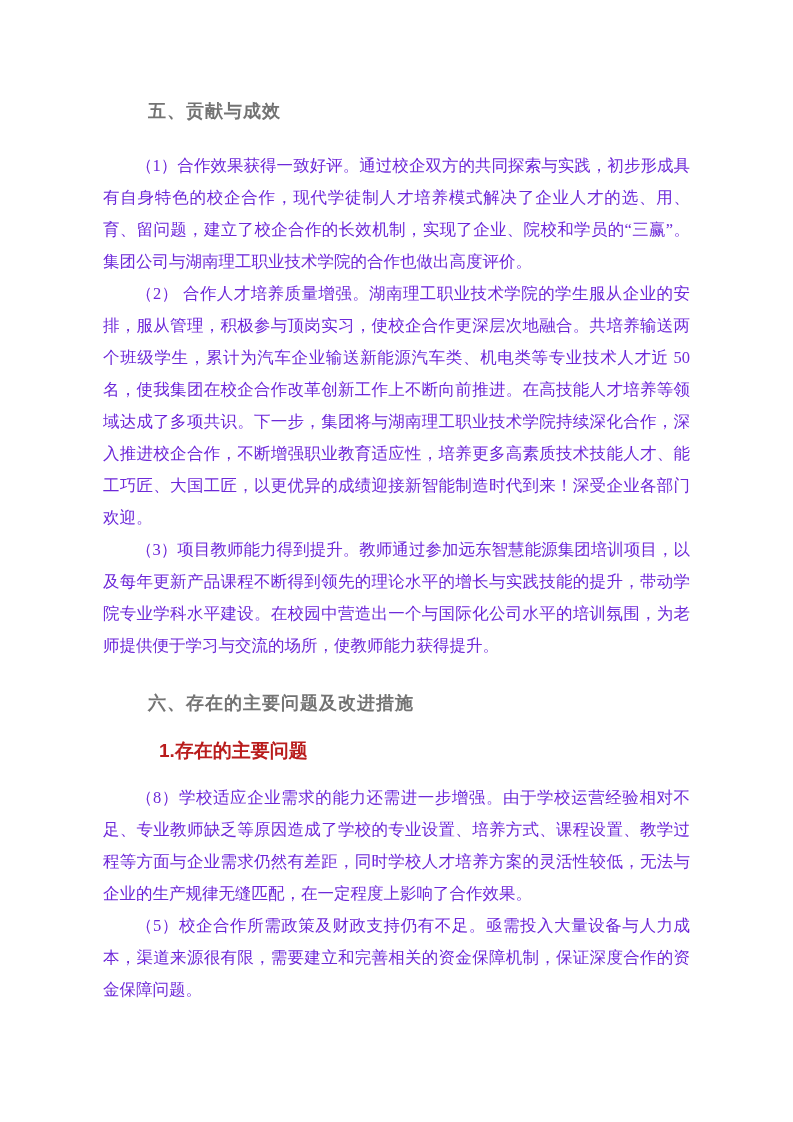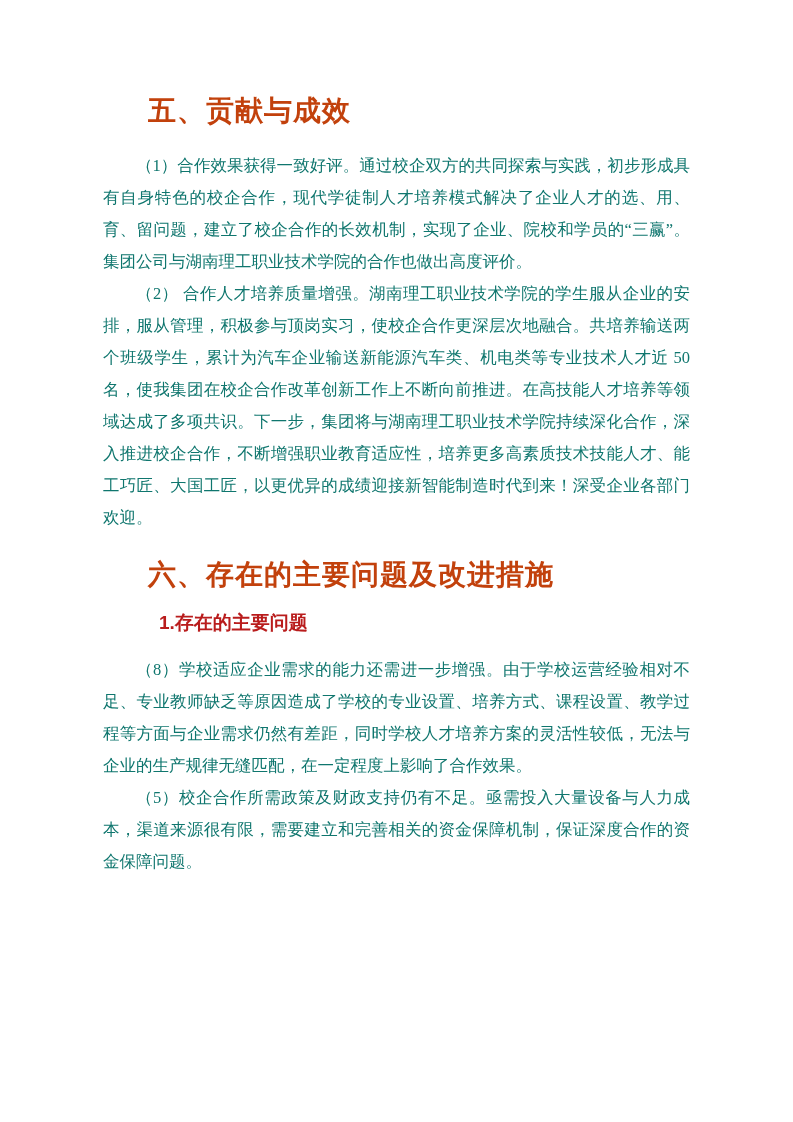--- a/index.html
+++ b/index.html
@@ -18,58 +18,59 @@
   .content {
     position: absolute;
     top: 96px;
     left: 103px;
     width: 587px;
     color: #000000;
   }
   .h1 {
     font-family: "Liberation Sans", "DejaVu Sans", sans-serif;
     font-weight: bold;
-    font-size: 28px;
+    font-size: 18px;
     line-height: 30px;
     margin-left: 45px;
     letter-spacing: 1px;
-    color: #c2410c;
+    color: #737373;
   }
   .h1-five { margin-bottom: 24px; }
   .h1-six  { margin-top: 26px; margin-bottom: 20px; margin-left: 45px; }
   .h3 {
     font-family: "Liberation Sans", "DejaVu Sans", sans-serif;
     font-weight: bold;
     font-size: 19px;
     line-height: 26px;
     margin-left: 56px;
     margin-bottom: 18px;
     color: #b91c1c;
   }
   .para {
     font-size: 16.5px;
     line-height: 32px;
     text-align: justify;
     text-indent: 2em;
-    color: #0f766e;
+    color: #6d28d9;
     word-break: break-all;
   }
 </style>
 </head>
 <body>
 
 <div class="page">
   <div class="content">
 
     <div class="h1 h1-five">五、贡献与成效</div>
 
     <p class="para">（1）合作效果获得一致好评。通过校企双方的共同探索与实践，初步形成具有自身特色的校企合作，现代学徒制人才培养模式解决了企业人才的选、用、育、留问题，建立了校企合作的长效机制，实现了企业、院校和学员的“三赢”。集团公司与湖南理工职业技术学院的合作也做出高度评价。</p>
 
     <p class="para">（2） 合作人才培养质量增强。湖南理工职业技术学院的学生服从企业的安排，服从管理，积极参与顶岗实习，使校企合作更深层次地融合。共培养输送两个班级学生，累计为汽车企业输送新能源汽车类、机电类等专业技术人才近 50 名，使我集团在校企合作改革创新工作上不断向前推进。在高技能人才培养等领域达成了多项共识。下一步，集团将与湖南理工职业技术学院持续深化合作，深入推进校企合作，不断增强职业教育适应性，培养更多高素质技术技能人才、能工巧匠、大国工匠，以更优异的成绩迎接新智能制造时代到来！深受企业各部门欢迎。</p>
 
+    <p class="para">（3）项目教师能力得到提升。教师通过参加远东智慧能源集团培训项目，以及每年更新产品课程不断得到领先的理论水平的增长与实践技能的提升，带动学院专业学科水平建设。在校园中营造出一个与国际化公司水平的培训氛围，为老师提供便于学习与交流的场所，使教师能力获得提升。</p>
 
     <div class="h1 h1-six">六、存在的主要问题及改进措施</div>
 
     <div class="h3">1.存在的主要问题</div>
 
     <p class="para">（8）学校适应企业需求的能力还需进一步增强。由于学校运营经验相对不足、专业教师缺乏等原因造成了学校的专业设置、培养方式、课程设置、教学过程等方面与企业需求仍然有差距，同时学校人才培养方案的灵活性较低，无法与企业的生产规律无缝匹配，在一定程度上影响了合作效果。</p>
 
     <p class="para">（5）校企合作所需政策及财政支持仍有不足。亟需投入大量设备与人力成本，渠道来源很有限，需要建立和完善相关的资金保障机制，保证深度合作的资金保障问题。</p>
 
   </div>

